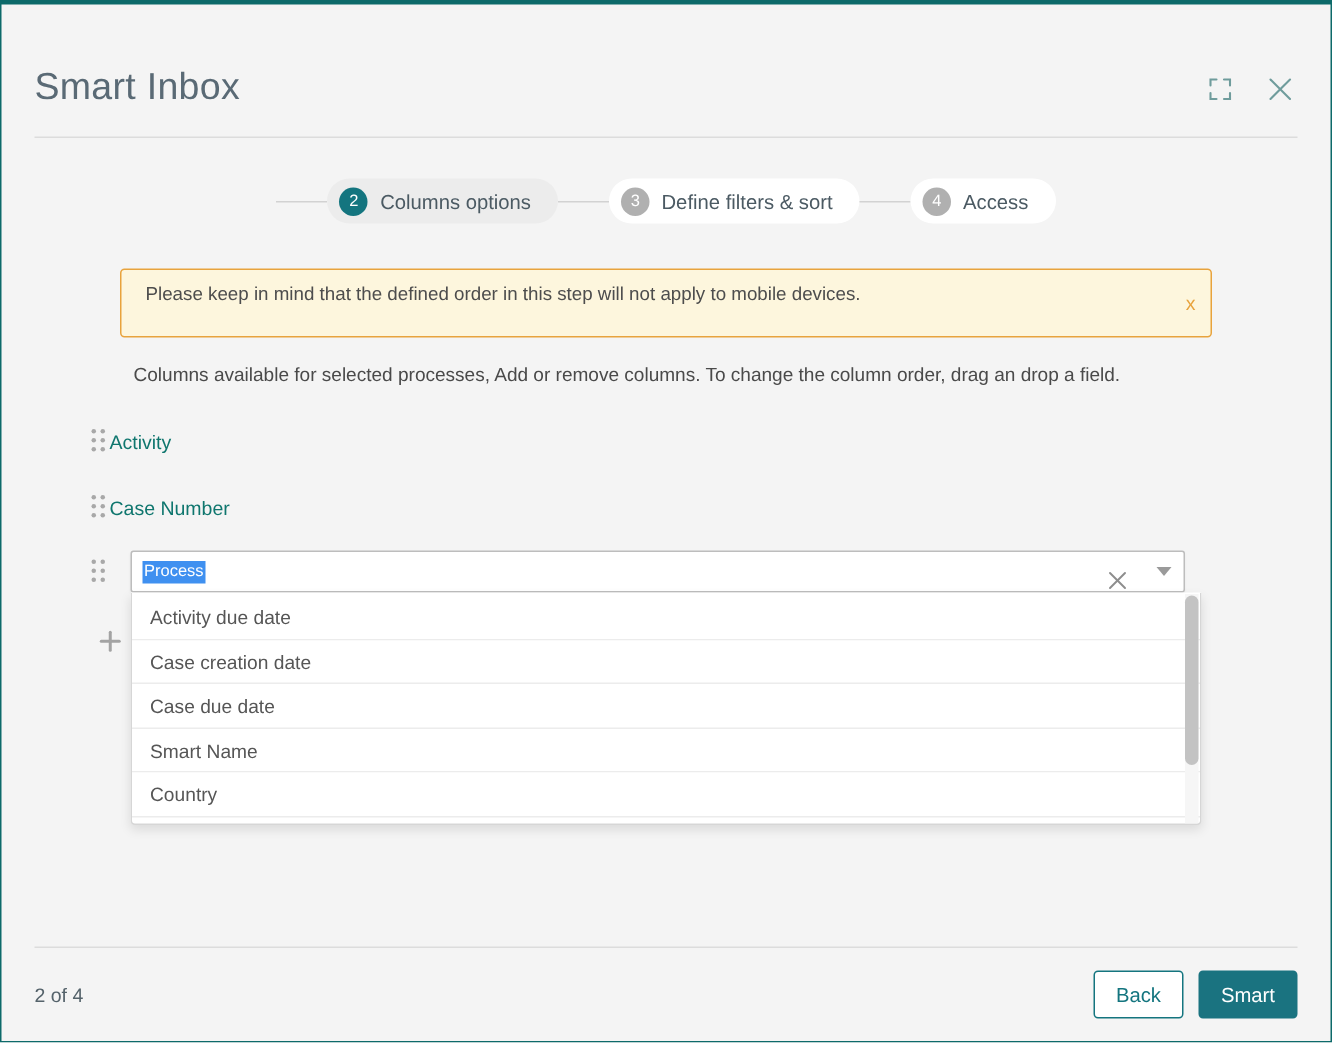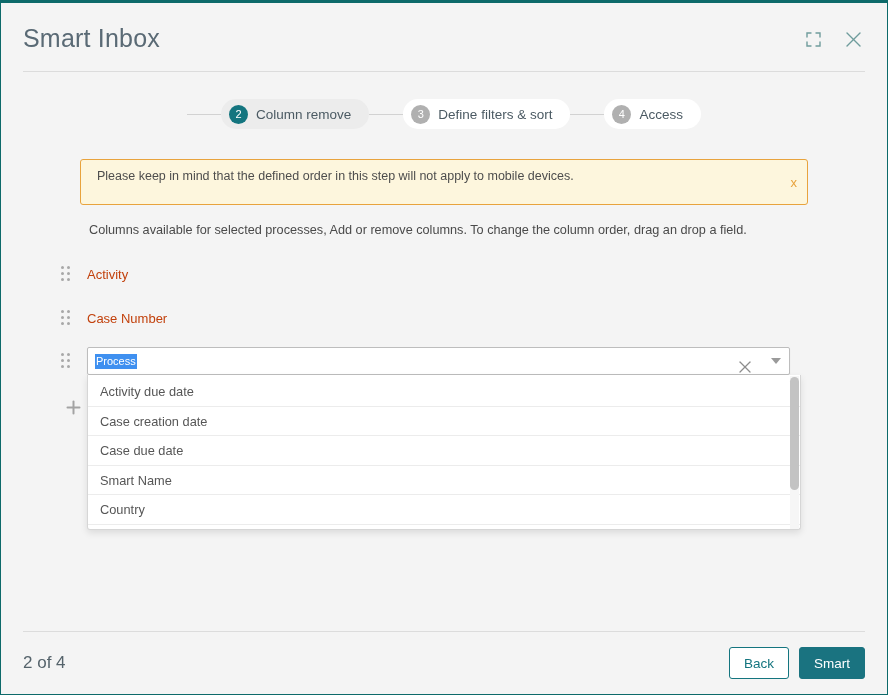--- a/index.html
+++ b/index.html
@@ -21,20 +21,21 @@
     overflow: hidden;
   }
 
   
   .titlebar {
     position: relative;
     height: 70px;
     padding: 0 22px;
     display: flex;
     align-items: center;
+    margin-top: 20px;
   }
   .title {
     font-size: 25px;
     color: #5a6a75;
     font-weight: 400;
     letter-spacing: 0.2px;
   }
   .title-actions {
     position: absolute;
     right: 20px;
@@ -156,23 +157,22 @@
     cursor: grab;
     flex: none;
   }
   .drag-handle i {
     width: 3px; height: 3px;
     background: #a8a8a8;
     border-radius: 50%;
     display: block;
   }
   .col-name {
-    margin-left: 14px;
     font-size: 13px;
-    color: #c2410c;
+    color: #0f766e;
   }
 
   
   .combo-row {
     display: flex;
     align-items: flex-start;
     padding-left: 60px;
     position: relative;
   }
   .combo-wrap {
@@ -288,21 +288,21 @@
   }
   .footer {
     position: absolute;
     left: 0; right: 0; bottom: 0;
     height: 62px;
     display: flex;
     align-items: center;
     padding: 0 22px;
   }
   .page-count {
-    font-size: 17px;
+    font-size: 13px;
     color: #55636b;
   }
   .footer-btns {
     margin-left: auto;
     display: flex;
     gap: 10px;
   }
   .btn {
     min-width: 56px;
     height: 32px;
@@ -351,21 +351,21 @@
     <div class="title-rule"></div>
   </div>
 
   <div class="stepper">
 
 
     <div class="step-conn"></div>
 
     <div class="step current">
       <span class="step-badge teal">2</span>
-      <span class="step-label">Column remove</span>
+      <span class="step-label">Columns options</span>
     </div>
 
     <div class="step-conn"></div>
 
     <div class="step">
       <span class="step-badge">3</span>
       <span class="step-label">Define filters &amp; sort</span>
     </div>
 
     <div class="step-conn"></div>

